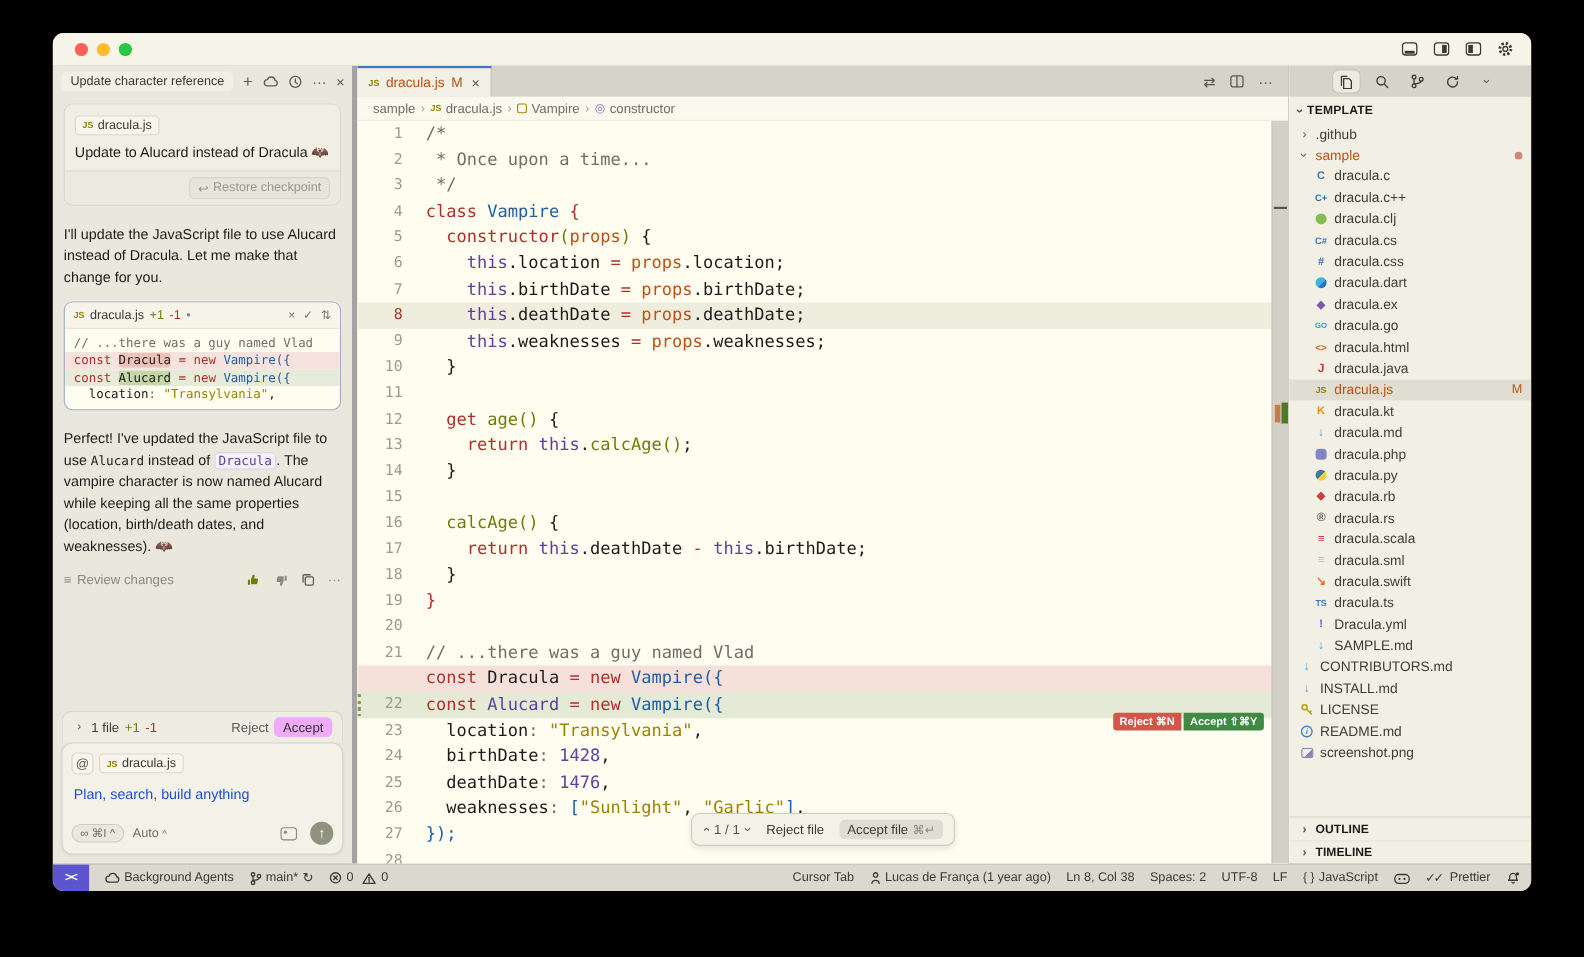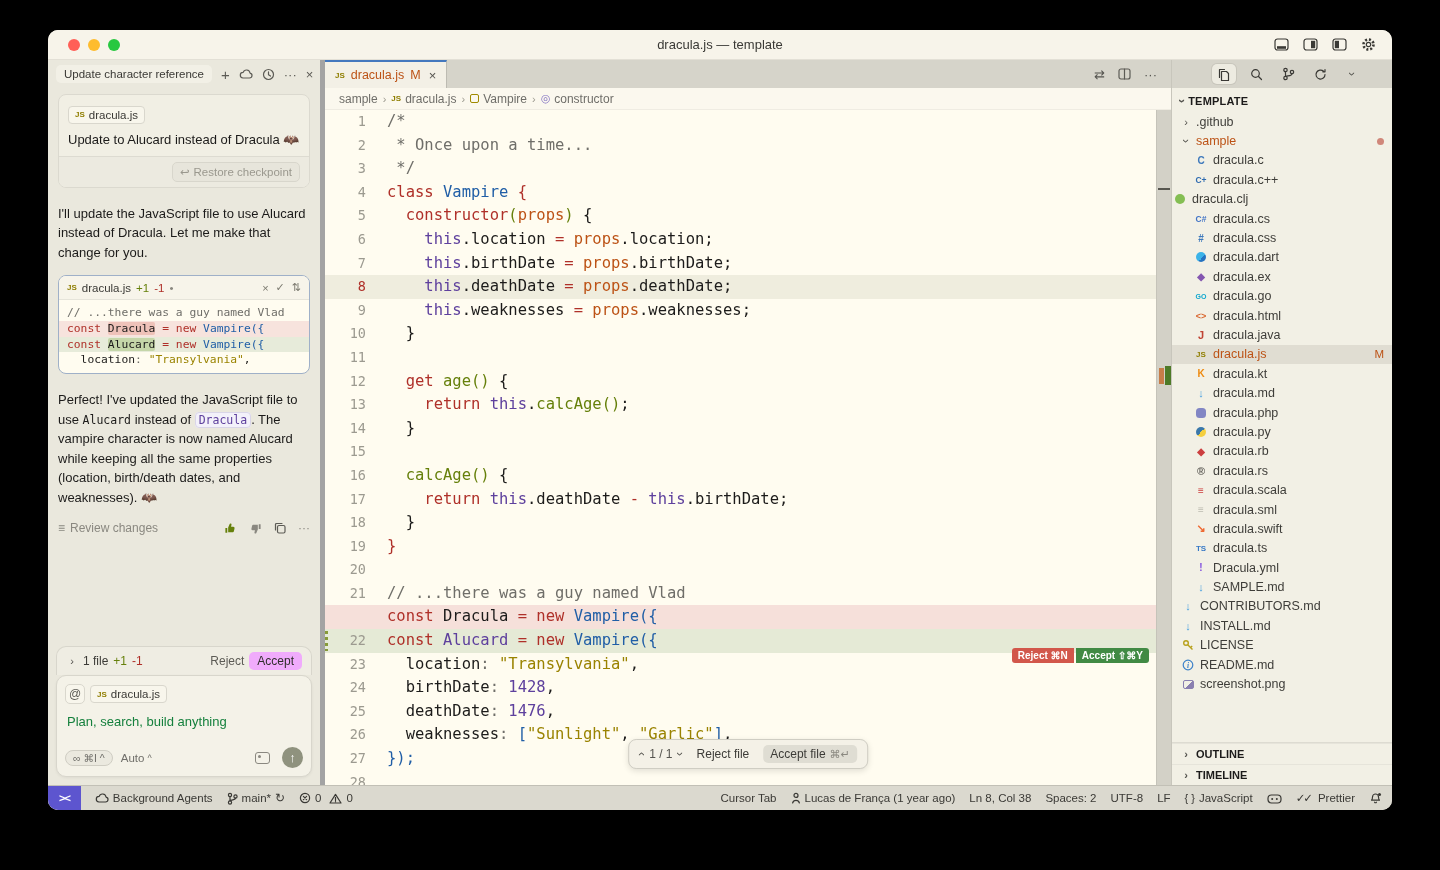--- a/index.html
+++ b/index.html
@@ -47,21 +47,21 @@
   .rv-icons{margin-left:auto;display:flex;gap:12px;align-items:center;}
   
   #chat-bottom{flex:none;padding:0 8px 8px;margin-top:auto;}
   #files-bar{display:flex;align-items:center;gap:5px;background:#EFEDE3;border:1px solid #D8D6CC;border-bottom:none;border-radius:10px 10px 0 0;padding:5px 9px;font-size:12px;color:#3C3B37;}
   #files-bar .stat-add{color:#66800B;}#files-bar .stat-rem{color:#AF3029;}
   #reject-link{margin-left:auto;color:#5C5B55;}
   #accept-btn{background:#f0abfc;border-radius:5px;padding:2px 8px;color:#2F2E2B;}
   #composer{background:#F4F2E8;border:1px solid #D8D6CC;border-radius:10px;padding:8px;box-shadow:0 1px 3px rgba(0,0,0,.06);}
   #composer .chips{display:flex;gap:5px;align-items:center;}
   .at-chip{width:20px;height:20px;border:1px solid #D9D7CD;background:#F8F6EC;border-radius:5px;display:inline-flex;align-items:center;justify-content:center;font-size:12px;color:#5C5B55;}
-  #composer-ph{font-size:13px;color:#15803d;margin:10px 2px 18px;}
+  #composer-ph{font-size:13px;color:#1d4ed8;margin:10px 2px 18px;}
   #composer .ctrl{display:flex;align-items:center;gap:8px;}
   #mode-chip{border:1px solid #CFCDC3;background:#EBE9DF;border-radius:9px;font-size:10.5px;color:#6F6E69;padding:1px 7px;display:inline-flex;gap:3px;align-items:center;}
   #model-sel{font-size:11.5px;color:#6F6E69;display:inline-flex;gap:3px;align-items:center;}
   #send-btn{width:21px;height:21px;border-radius:50%;background:#8F927E;color:#fff;display:flex;align-items:center;justify-content:center;font-size:13px;margin-left:4px;}
   .img-ic{width:15px;height:12px;border:1.4px solid #8A8880;border-radius:3px;position:relative;margin-left:auto;}
   .img-ic::after{content:"";position:absolute;left:2px;top:2px;width:3px;height:3px;border-radius:50%;background:#8A8880;}
   
   #editor{flex:1;display:flex;flex-direction:column;min-width:0;background:#FFFCF0;border-right:1px solid #C8C6BC;}
   #tabstrip{height:28px;flex:none;background:#D6D4CA;display:flex;align-items:stretch;}
   #tab-active{background:#F3F0E6;border-top:2px solid #4478BE;border-right:1px solid #BDBBB2;display:flex;align-items:center;gap:6px;padding:0 10px;font-size:12.5px;color:#BC5215;}
@@ -132,21 +132,20 @@
 <body>
 
 <div id="window">
 
   <div id="titlebar">
     <div class="traffic">
       <span class="tl" style="background:#FF5F57"></span>
       <span class="tl" style="background:#FEBC2E"></span>
       <span class="tl" style="background:#28C840"></span>
     </div>
-    <div id="title-text">dracula.js — template</div>
     <div class="tb-icons">
       <span>
           <svg width="15" height="13">
             <rect x="1" y="1" width="13" height="11" rx="2.5" class="icon-stroke"></rect>
             <rect x="3" y="8.2" width="9" height="2.6" fill="#3A3935"></rect>
           </svg>
         </span>
       <span>
           <svg width="15" height="13">
             <rect x="1" y="1" width="13" height="11" rx="2.5" class="icon-stroke"></rect>
@@ -517,21 +516,21 @@
             <span class="mod-dot"></span>
           </div>
           <div class="trow" style="padding-left: 21px;">
             <span class="fi" style="color:#3E79BC">C</span>
             <span class="tname">dracula.c</span>
           </div>
           <div class="trow" style="padding-left: 21px;">
             <span class="fi" style="color:#2D6AB0;font-size:8.5px">C+</span>
             <span class="tname">dracula.c++</span>
           </div>
-          <div class="trow" style="">
+          <div class="trow" style="padding-left: 21px;">
             <span class="fi">
               <span class="dotic" style="background:#84BE53"></span>
             </span>
             <span class="tname">dracula.clj</span>
           </div>
           <div class="trow" style="padding-left: 21px;">
             <span class="fi" style="color:#4073C6;font-size:8.5px">C#</span>
             <span class="tname">dracula.cs</span>
           </div>
           <div class="trow" style="padding-left: 21px;">

